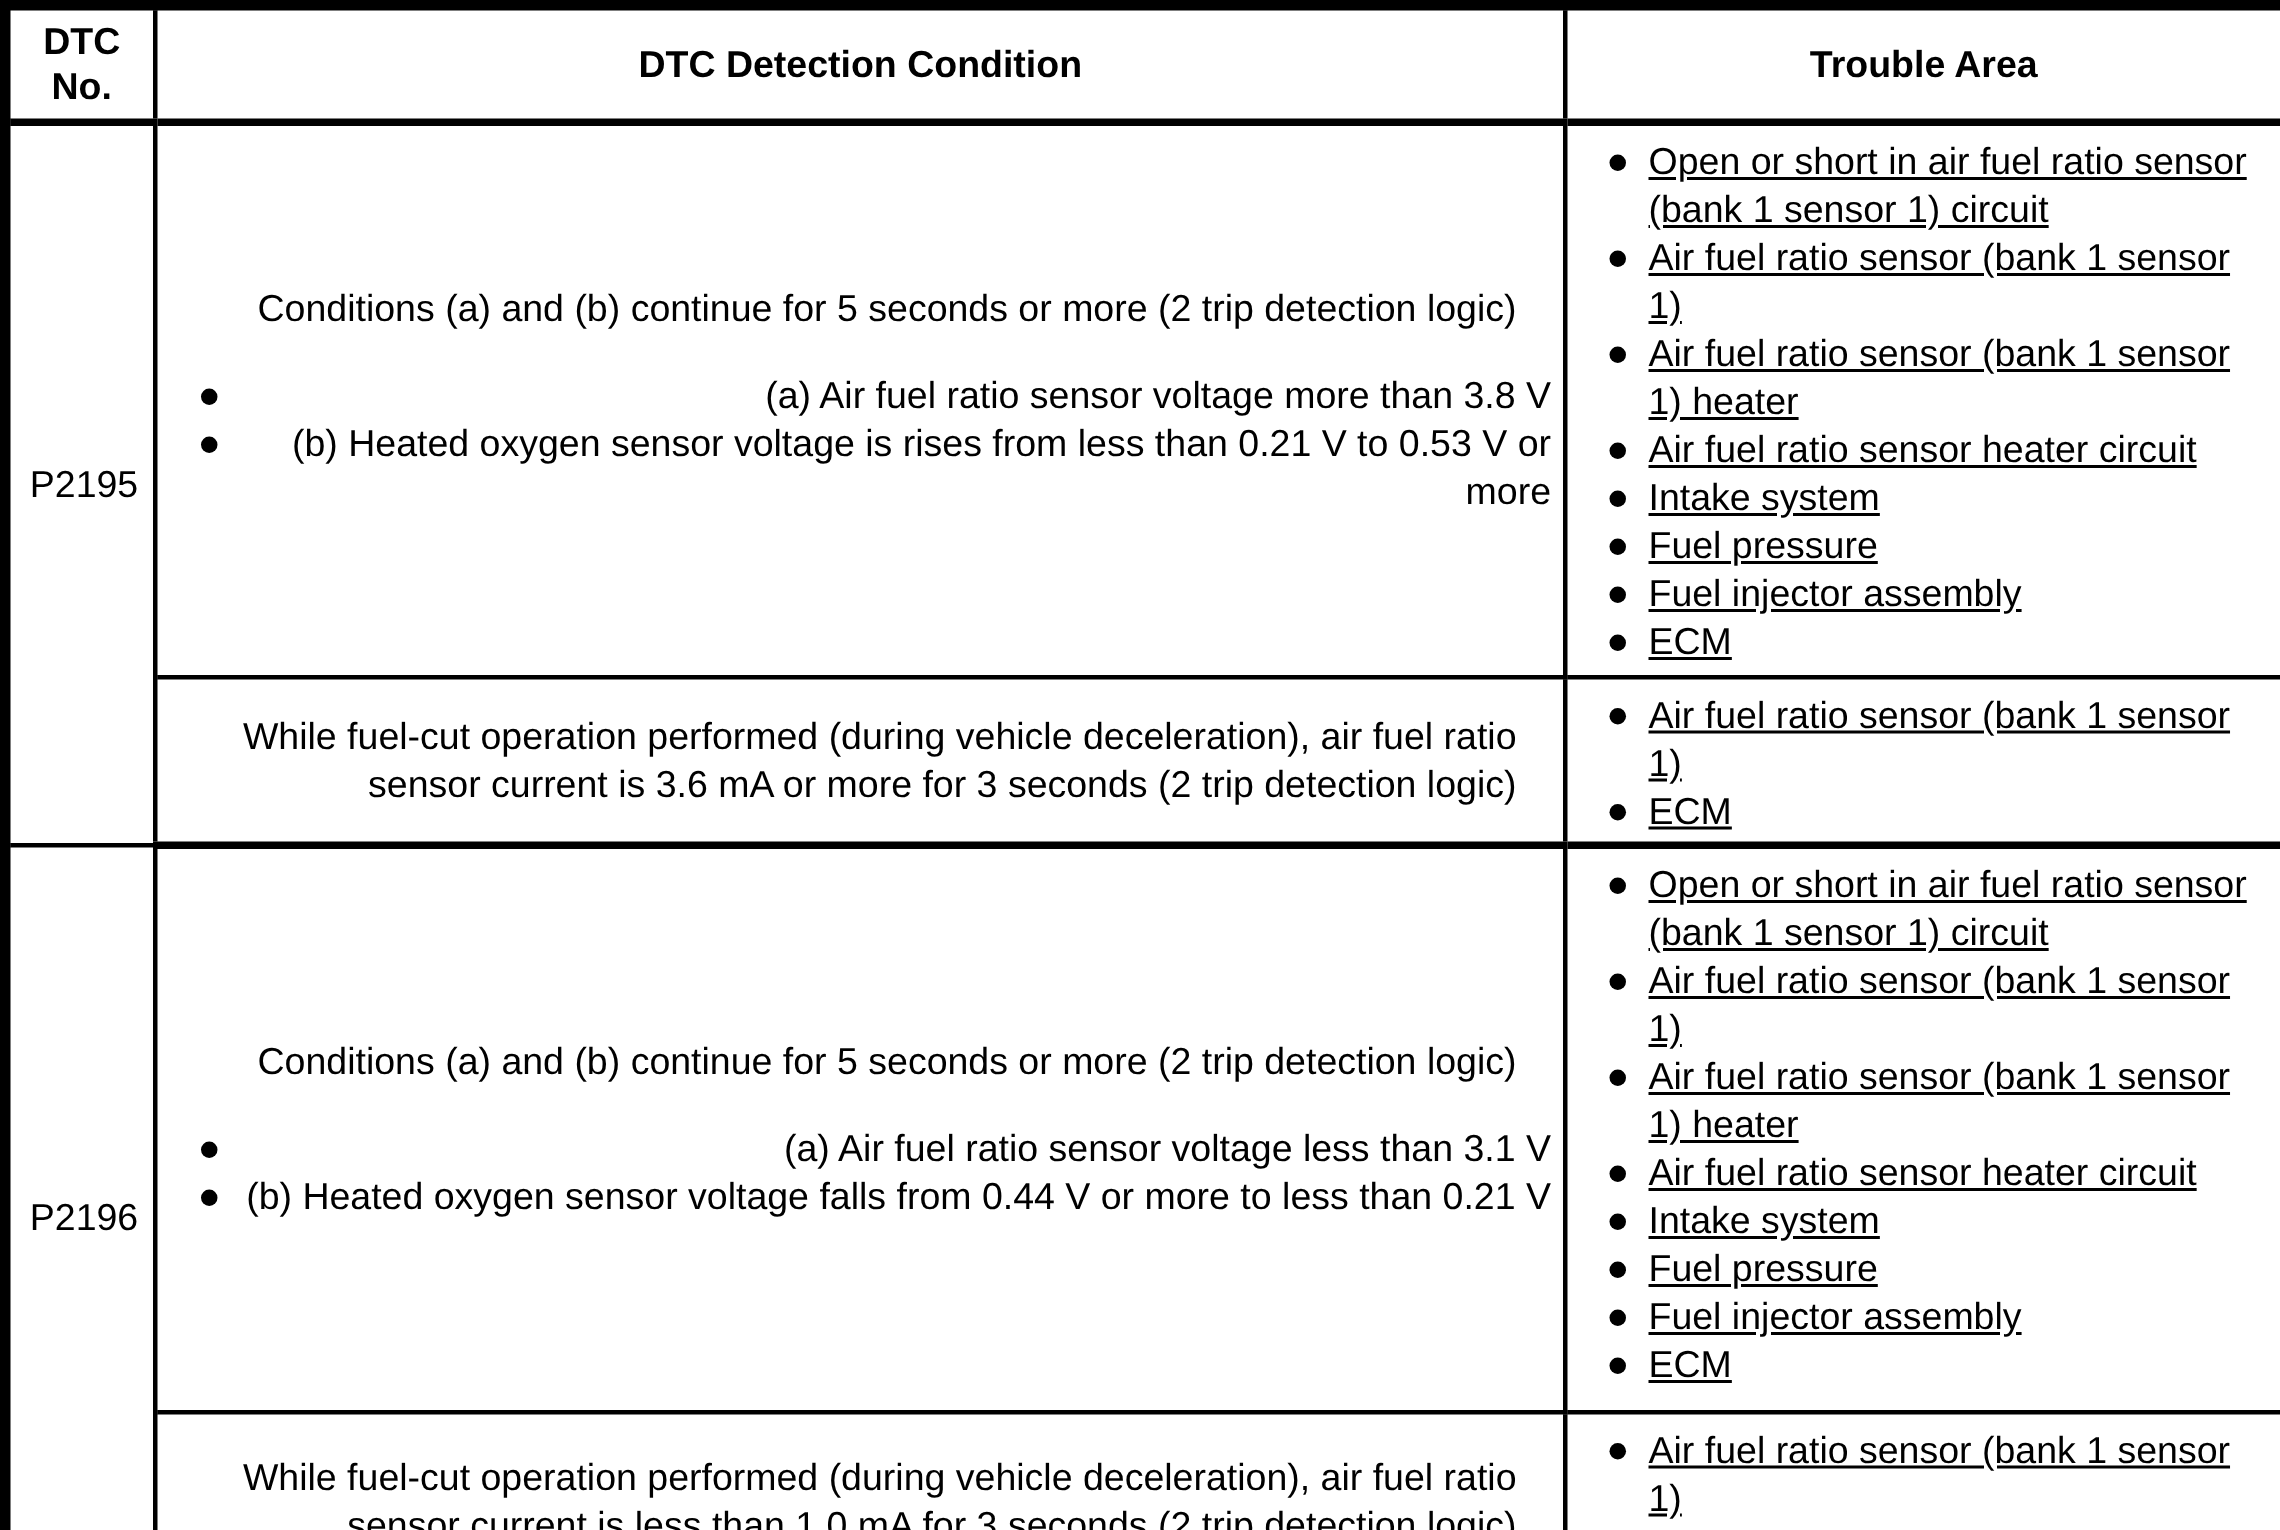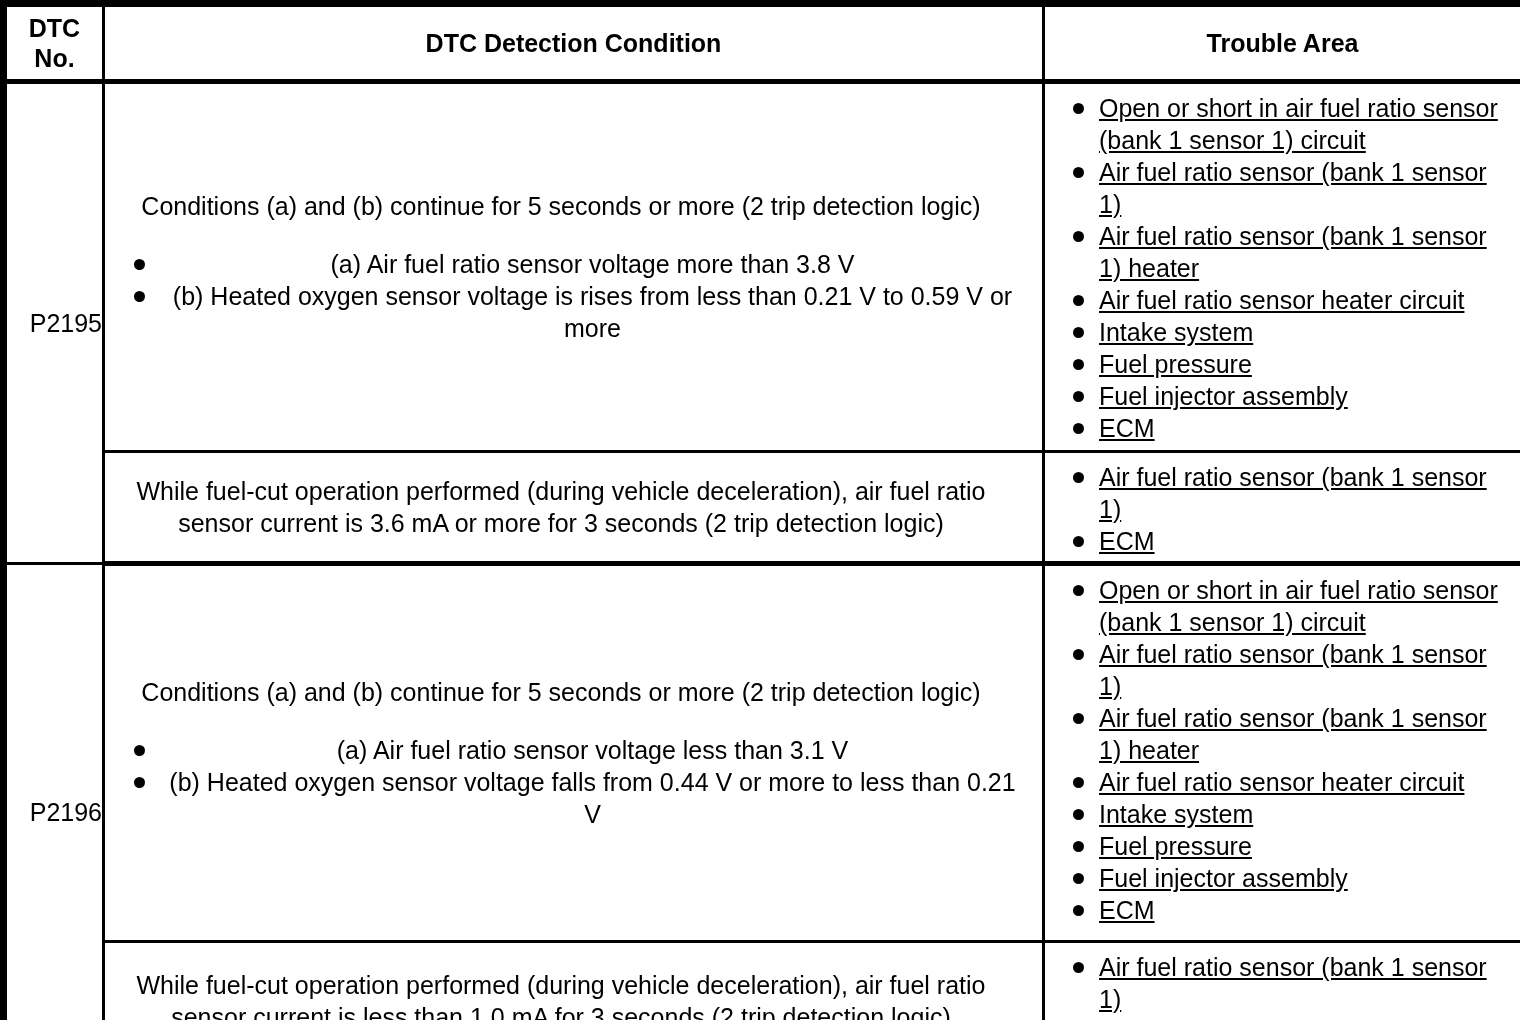--- a/index.html
+++ b/index.html
@@ -32,43 +32,43 @@
   tr.header-row th {
     font-weight: bold;
     text-align: center;
     vertical-align: middle;
     line-height: 30px;
     height: 72px;
     padding: 0;
   }
   td.dtc-cell {
     vertical-align: middle;
-    text-align: right;
+    text-align: center;
     padding: 0 0 0 3px;
     line-height: 30px;
   }
   td.cond-cell {
     vertical-align: middle;
-    text-align: center;
+    text-align: right;
     padding: 4px 4px 4px 6px;
     line-height: 32px;
   }
   td.trouble-cell {
     vertical-align: top;
     text-align: left;
     padding: 8px 10px 4px 8px;
     line-height: 32px;
   }
   p.cond-intro {
     margin: 0;
     max-width: 900px;
   }
   ul.cond-list {
     list-style: none;
-    margin: 26px 16px 0 0;
+    margin: 26px 4px 0 0;
     padding: 0;
   }
   ul.cond-list li {
     position: relative;
     padding-left: 52px;
   }
   ul.cond-list li::before {
     content: "";
     position: absolute;
     left: 23px;
@@ -123,21 +123,21 @@
     </tr>
   </thead>
   <tbody>
 
     <tr class="row-p2195-main">
       <td class="dtc-cell" rowspan="2">P2195</td>
       <td class="cond-cell">
         <p class="cond-intro">Conditions (a) and (b) continue for 5 seconds or more (2 trip detection logic)</p>
         <ul class="cond-list">
           <li>(a) Air fuel ratio sensor voltage more than 3.8 V</li>
-          <li>(b) Heated oxygen sensor voltage is rises from less than 0.21 V to 0.59 V or more</li>
+          <li>(b) Heated oxygen sensor voltage is rises from less than 0.21 V to 0.53 V or more</li>
         </ul>
       </td>
       <td class="trouble-cell">
         <ul class="trouble-list">
           <li>Open or short in air fuel ratio sensor (bank 1 sensor 1) circuit</li>
           <li>Air fuel ratio sensor (bank 1 sensor 1)</li>
           <li>Air fuel ratio sensor (bank 1 sensor 1) heater</li>
           <li>Air fuel ratio sensor heater circuit</li>
           <li>Intake system</li>
           <li>Fuel pressure</li>

